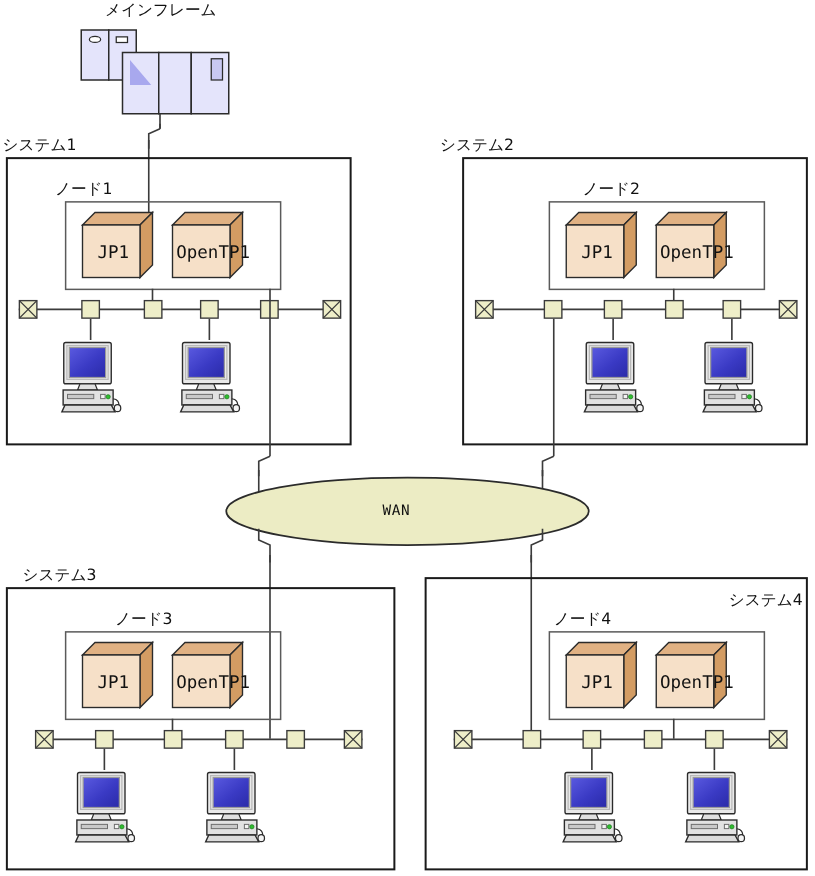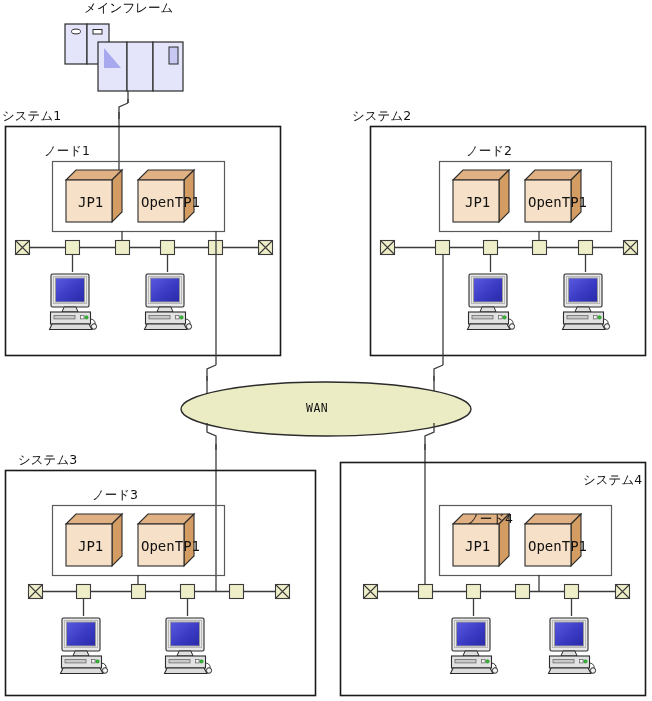--- a/index.html
+++ b/index.html
@@ -208,17 +208,17 @@
   <div class="lbl boxlabel" style="left:528px;top:195px;">OpenTP1</div>
 
   <div class="lbl wanlabel" style="left:306px;top:403px;">WAN</div>
 
   <div class="lbl ttl" style="left:18px;top:454px;">システム3</div>
   <div class="lbl ttl" style="left:60px;top:489px;margin-left:32px;">ノード3</div>
   <div class="lbl boxlabel" style="left:78px;top:539px;">JP1</div>
   <div class="lbl boxlabel" style="left:141px;top:539px;">OpenTP1</div>
 
   <div class="lbl ttl" style="left:583px;top:462px;margin-top:12px;">システム4</div>
-  <div class="lbl ttl" style="left:467px;top:489px;margin-top:24px;">ノード4</div>
+  <div class="lbl ttl" style="left:443px;top:489px;">ノード4</div>
   <div class="lbl boxlabel" style="left:465px;top:539px;">JP1</div>
   <div class="lbl boxlabel" style="left:528px;top:539px;">OpenTP1</div>
 
 </div>
 
 </body></html>

